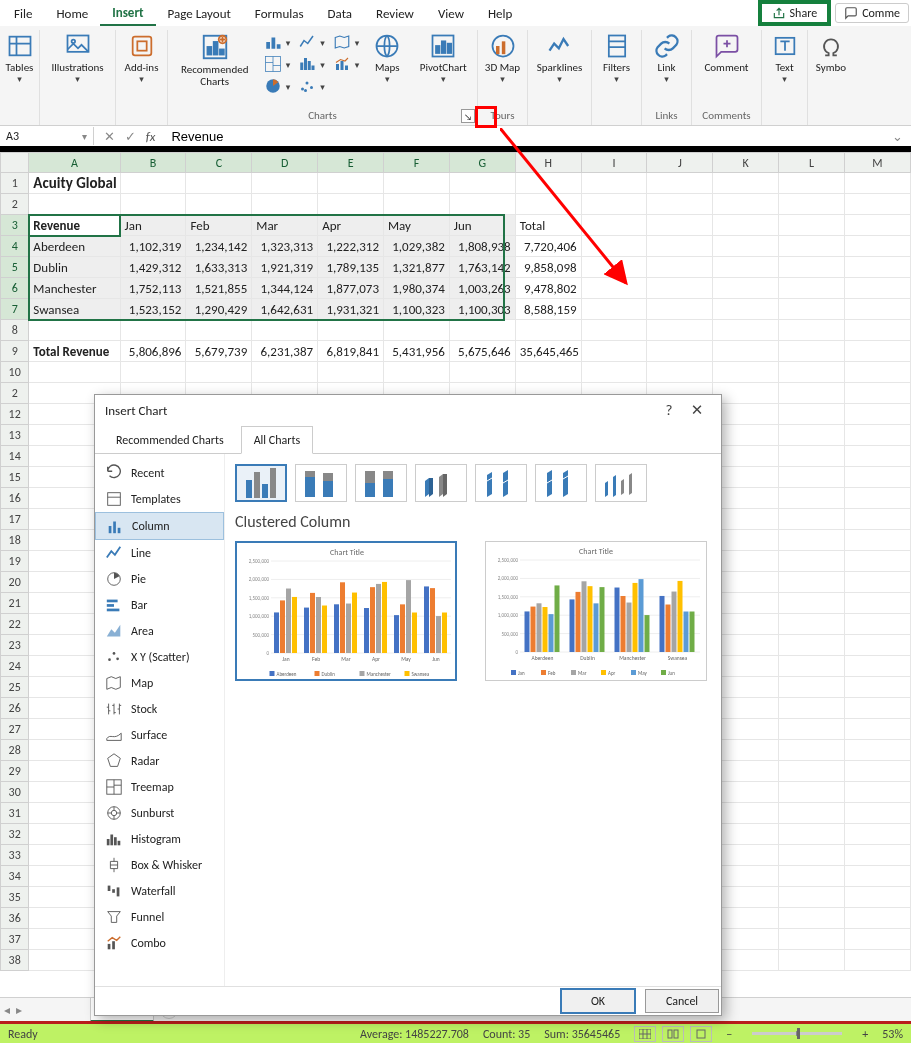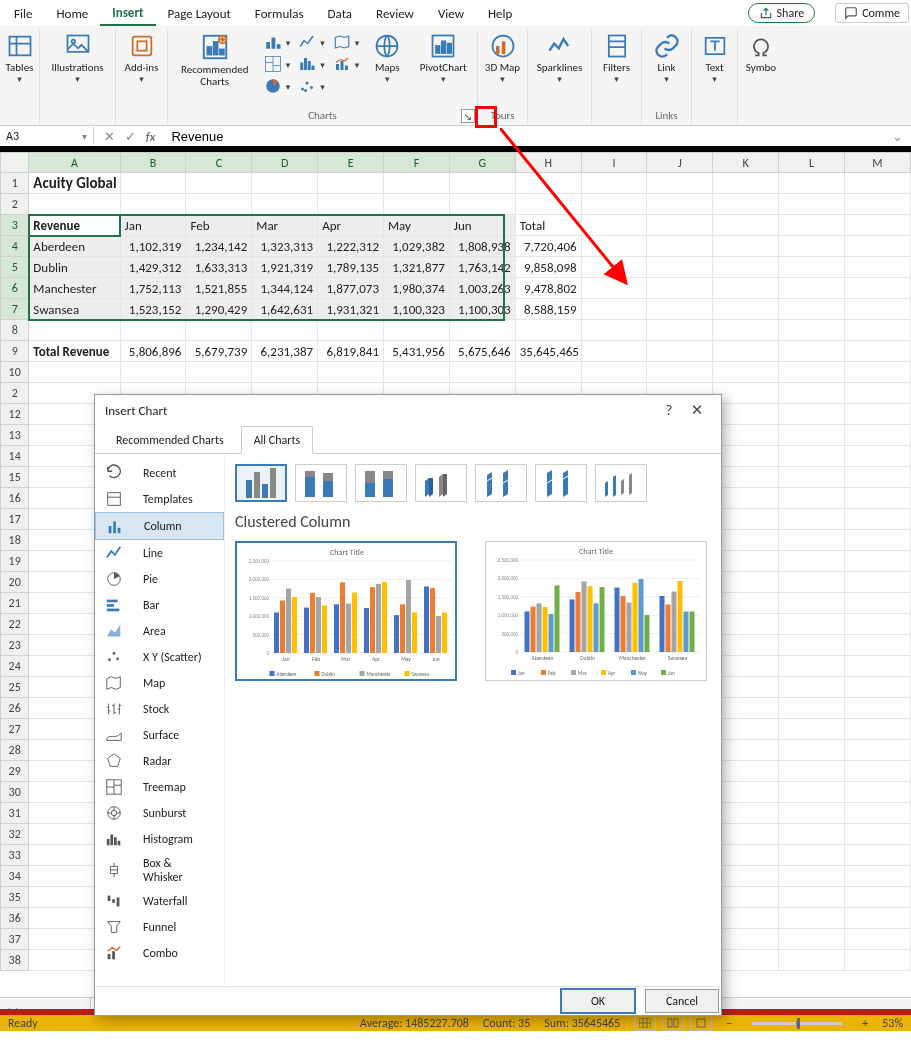--- a/index.html
+++ b/index.html
@@ -28,24 +28,24 @@
     cursor: pointer;
   }
   .menubar .mitem.active {
     color: #217346;
     border-bottom: 2px solid #217346;
     font-weight: 600;
   }
   .menubar .spacer { flex: 1; }
   .sharebtn {
     display: flex; align-items: center;
-    border: 1px solid #15803d;
+    border: 4px solid #15803d;
     padding: 2px 10px;
-    border-radius: 10px;
-    margin-right: 20px;
+    border-radius: 0;
+    margin-right: 4px;
     font-size: 12px;
   }
   .sharebtn svg { margin-right: 4px; }
   .comm-btn {
     display: flex; align-items: center;
     border: 1px solid #ccc;
     padding: 2px 8px;
     border-radius: 3px;
     font-size: 12px;
   }
@@ -256,24 +256,24 @@
     border: 1px solid #ccc;
     border-radius: 50%;
     display: flex; align-items: center; justify-content: center;
     font-size: 12px;
     color: #666;
   }
 
   
   .statusbar {
     position: absolute;
-    left: 0; right: 0; bottom: 12px;
+    left: 0; right: 0; bottom: 0;
     height: 22px;
-    background: #eab308;
-    border-top: 6px solid #b91c1c;
+    background: #bef264;
+    border-top: 3px solid #b91c1c;
     display: flex;
     align-items: center;
     font-size: 12px;
     color: #444;
     padding: 0 8px;
     gap: 14px;
   }
   .statusbar .spacer { flex: 1; }
   .viewbtns { display: flex; gap: 6px; }
   .viewbtn {
@@ -350,21 +350,21 @@
     overflow: hidden;
   }
   .dlg-left {
     width: 130px;
     border-right: 1px solid #eee;
     padding: 6px 0;
     overflow-y: auto;
   }
   .dlg-left .litem {
     display: flex; align-items: center;
-    gap: 20px;
+    gap: 8px;
     padding: 4px 10px;
     font-size: 12px;
     cursor: pointer;
   }
   .dlg-left .litem.sel {
     background: #d8e6f2;
     border: 1px solid #9cc0de;
   }
   .dlg-left .litem svg { flex-shrink: 0; }
   .dlg-right {
@@ -642,20 +642,32 @@
         <svg width="28" height="28" viewBox="0 0 24 24" fill="none" stroke="#3a7bb7" stroke-width="2">
             <path d="M10 14a5 5 0 0 0 7 0l3-3a5 5 0 0 0-7-7l-1 1M14 10a5 5 0 0 0-7 0l-3 3a5 5 0 0 0 7 7l1-1"></path>
           </svg>
         <span class="blabel">Link</span>
           <span class="drop">▾</span>
       </div>
     </div>
     <div class="riblabel">Links</div>
   </div>
 
+  <div class="ribgroup" style="width:70px">
+    <div class="ribbody">
+      <div class="bigbtn" style="width:64px">
+        <svg width="28" height="28" viewBox="0 0 24 24" fill="none" stroke="#7b4fa4" stroke-width="1.5">
+            <path d="M21 15a2 2 0 0 1-2 2H7l-4 4V5a2 2 0 0 1 2-2h14a2 2 0 0 1 2 2z"></path>
+            <path d="M12 7v6M9 10h6"></path>
+          </svg>
+        <span class="blabel">Comment</span>
+      </div>
+    </div>
+    <div class="riblabel">Comments</div>
+  </div>
 
   <div class="ribgroup" style="width:46px">
     <div class="ribbody">
       <div class="bigbtn" style="width:42px">
         <svg width="28" height="28" viewBox="0 0 24 24" fill="none" stroke="#3a7bb7" stroke-width="1.5">
             <rect x="4" y="5" width="16" height="14"></rect>
             <path d="M8 8h8M12 8v8"></path>
           </svg>
         <span class="blabel">Text</span>
           <span class="drop">▾</span>

